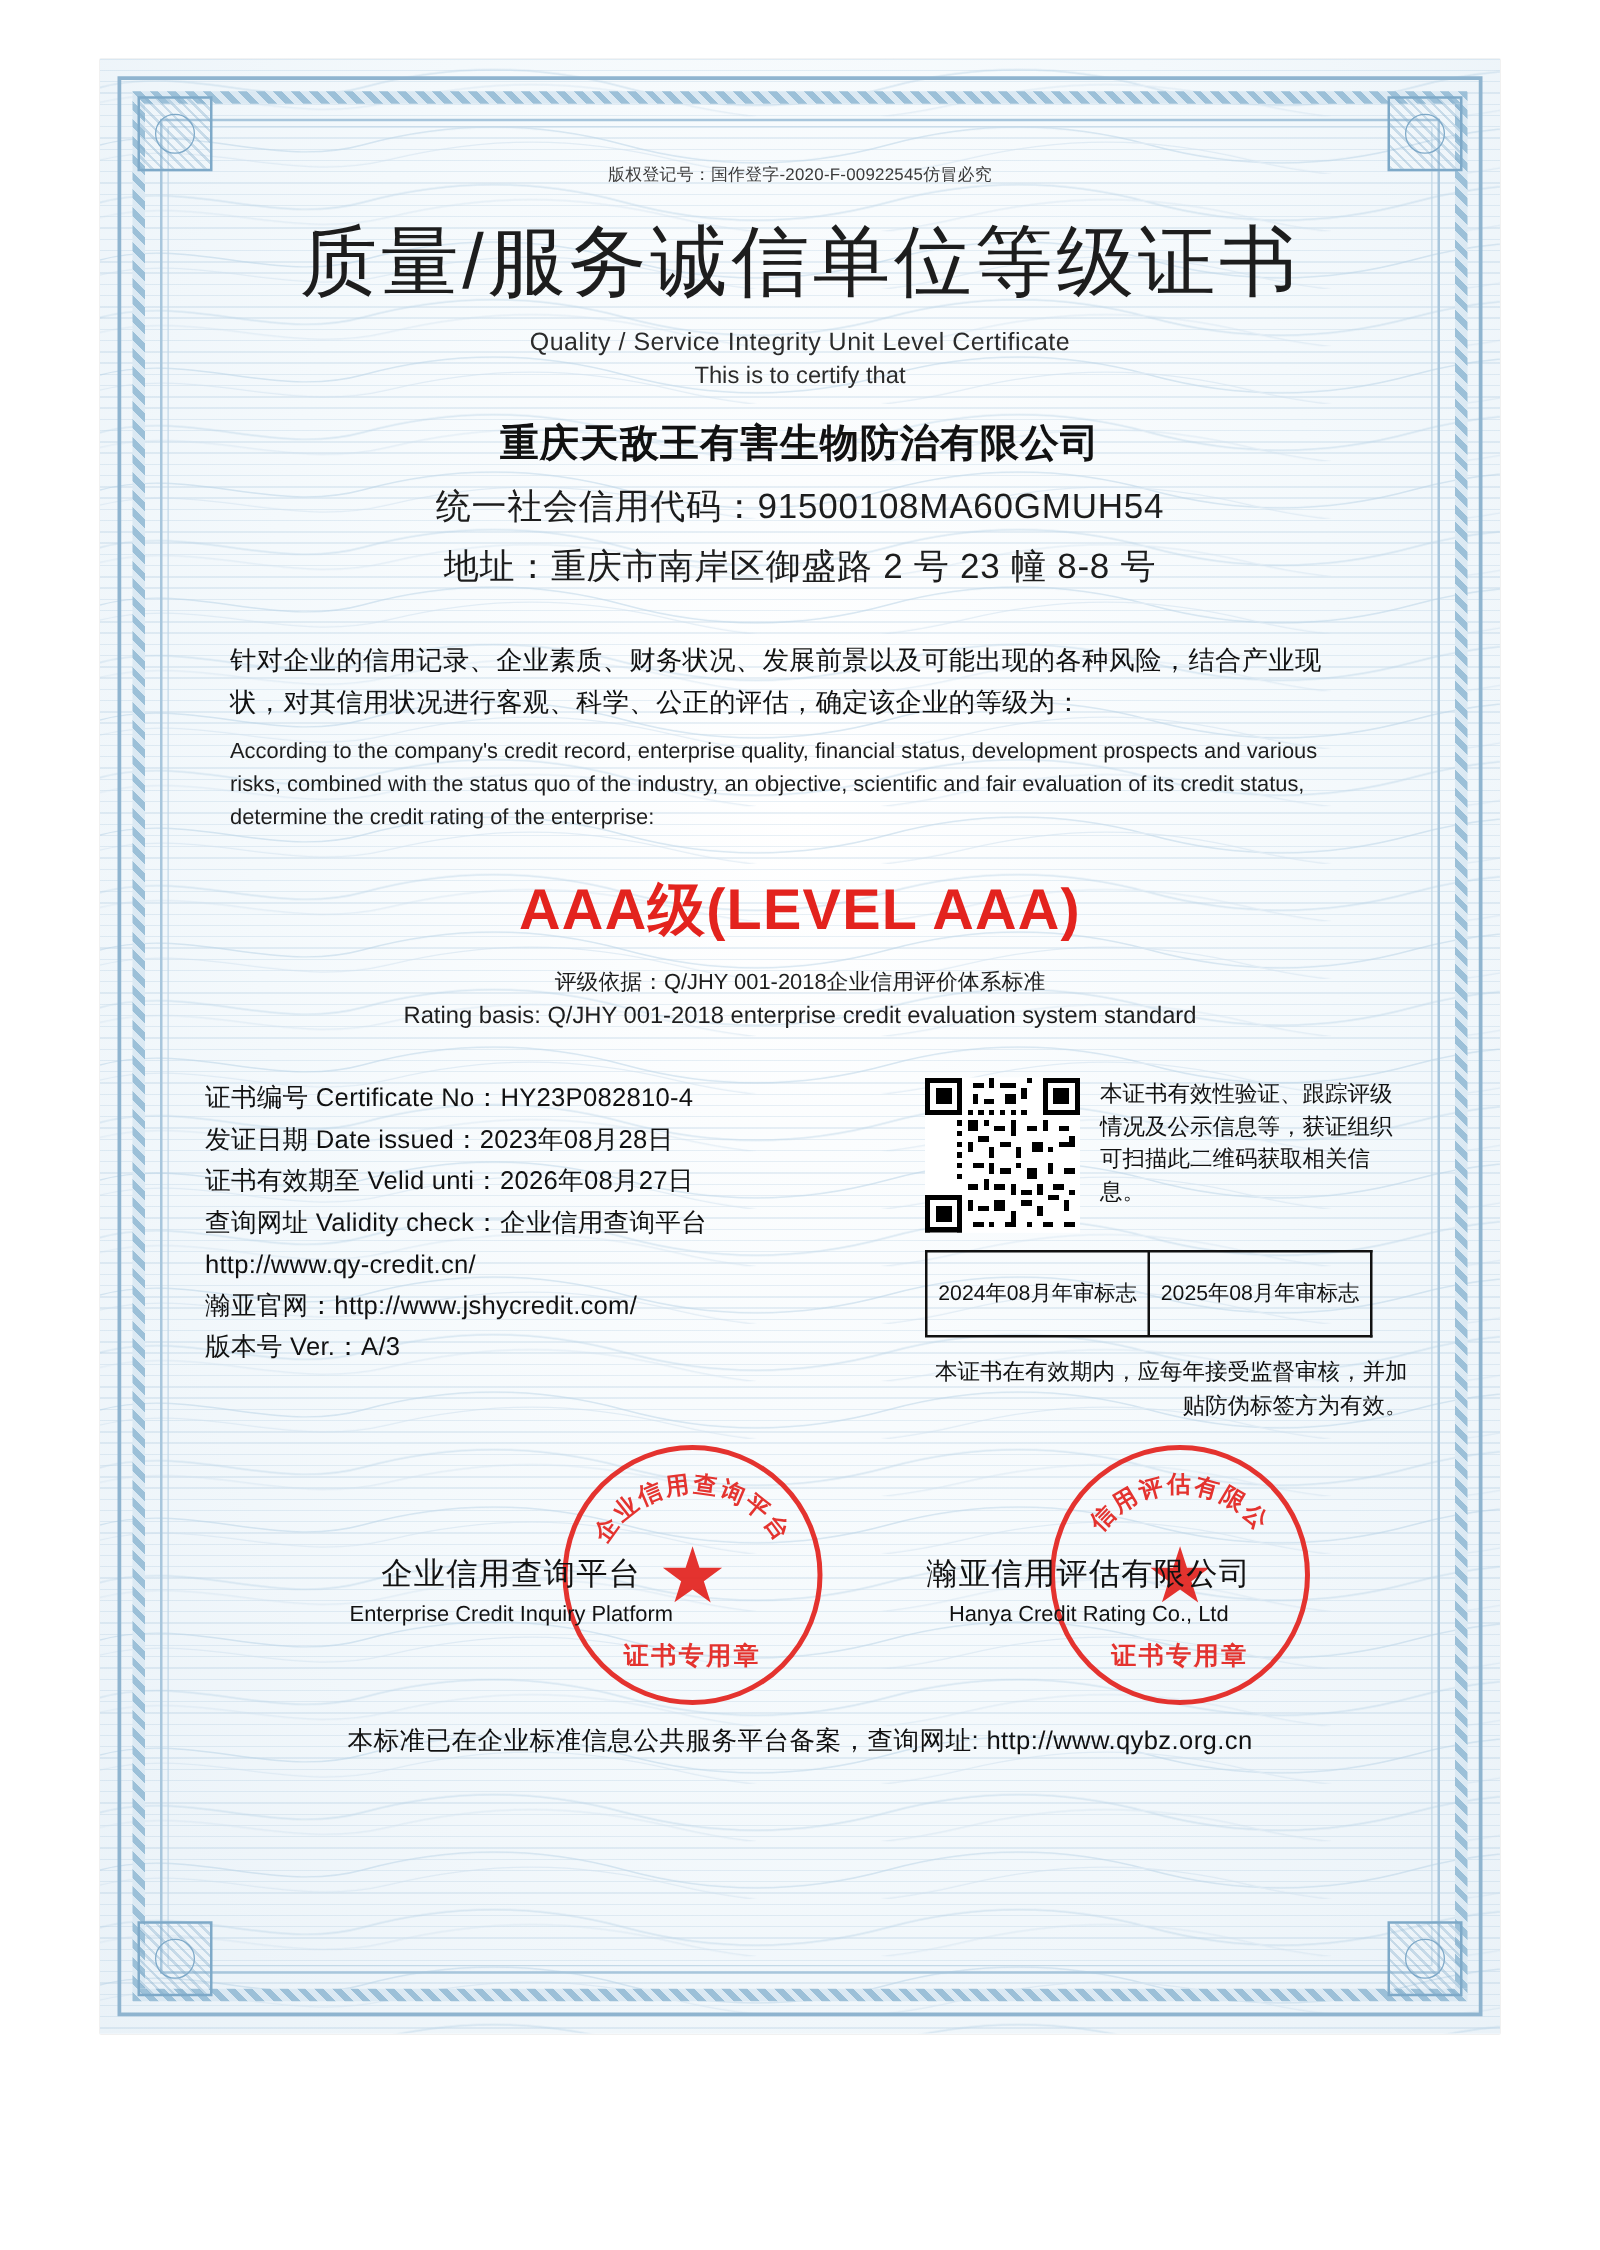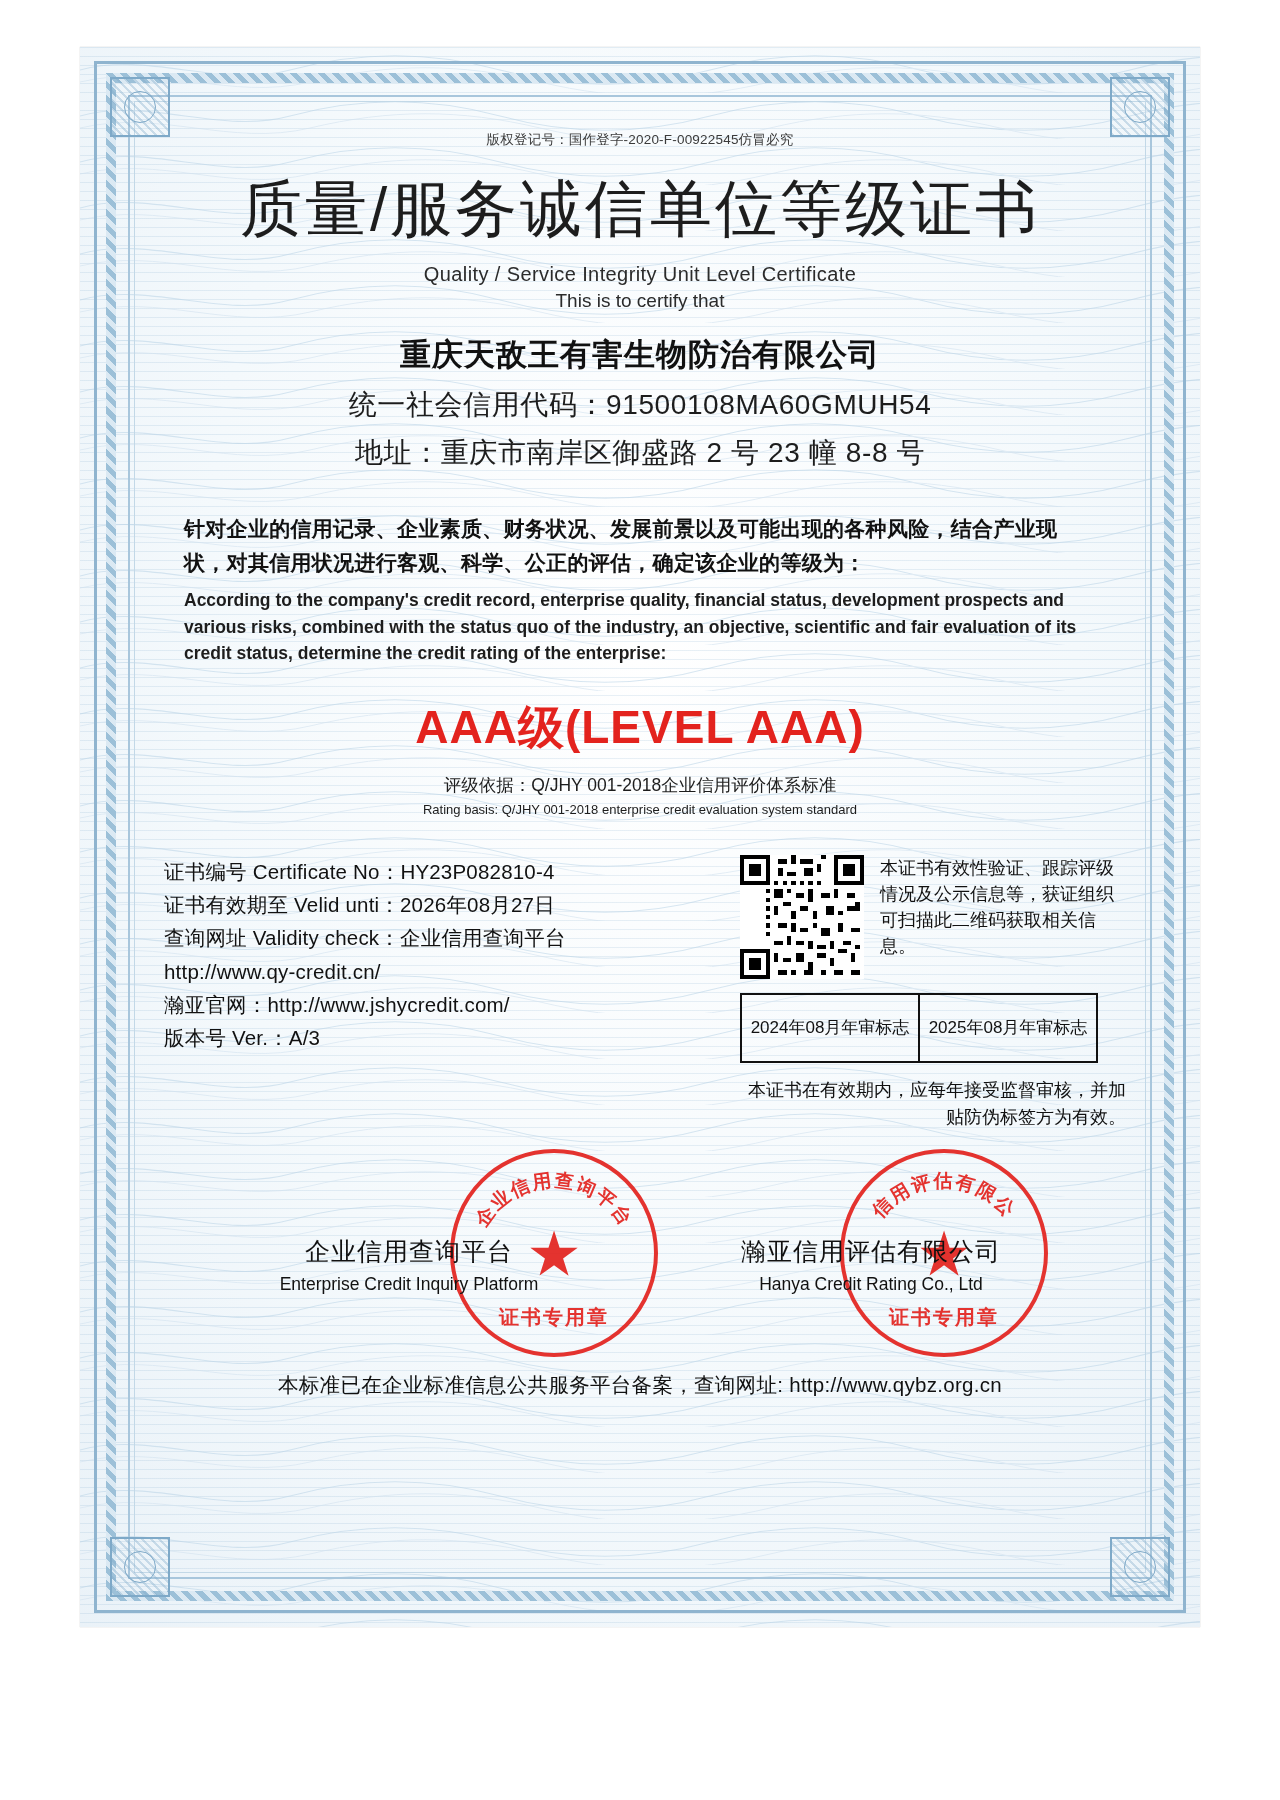--- a/index.html
+++ b/index.html
@@ -176,21 +176,20 @@
     font-size: 28px;
     color: #1d1d1d;
     margin-top: 10px;
     letter-spacing: 0.6px;
   }
 
   
   .body-block {
     text-align: left;
     margin: 40px 34px 0 34px;
-    font-weight: bold;
   }
   .body-cn {
     font-size: 21px;
     line-height: 1.6;
     color: #111;
     letter-spacing: 0.3px;
   }
   .body-en {
     font-size: 17.5px;
     line-height: 1.52;
@@ -205,21 +204,21 @@
     color: #e3231e;
     margin-top: 30px;
     letter-spacing: 1px;
   }
   .rating-cn {
     font-size: 17.5px;
     color: #1d1d1d;
     margin-top: 14px;
   }
   .rating-en {
-    font-size: 13px;
+    font-size: 19px;
     color: #1d1d1d;
     margin-top: 5px;
   }
 
   
   .details-row {
     display: flex;
     margin-top: 38px;
     align-items: flex-start;
     gap: 20px;
@@ -403,20 +402,21 @@
     </div>
 
     <div class="level">AAA级(LEVEL AAA)</div>
     <div class="rating-cn">评级依据：Q/JHY 001-2018企业信用评价体系标准</div>
     <div class="rating-en">Rating basis: Q/JHY 001-2018 enterprise credit evaluation system standard</div>
 
     <div class="details-row">
 
       <div class="details-left">
         <div class="detail-line">证书编号 Certificate No：HY23P082810-4</div>
+        <div class="detail-line">发证日期 Date issued：2023年08月28日</div>
         <div class="detail-line">证书有效期至 Velid unti：2026年08月27日</div>
         <div class="detail-line">查询网址 Validity check：企业信用查询平台</div>
         <div class="detail-line">http://www.qy-credit.cn/</div>
         <div class="detail-line">瀚亚官网：http://www.jshycredit.com/</div>
         <div class="detail-line">版本号 Ver.：A/3</div>
       </div>
 
       <div class="details-right">
         <div class="qr-row">
           <svg class="qr" viewBox="0 0 29 29" shape-rendering="crispEdges">

